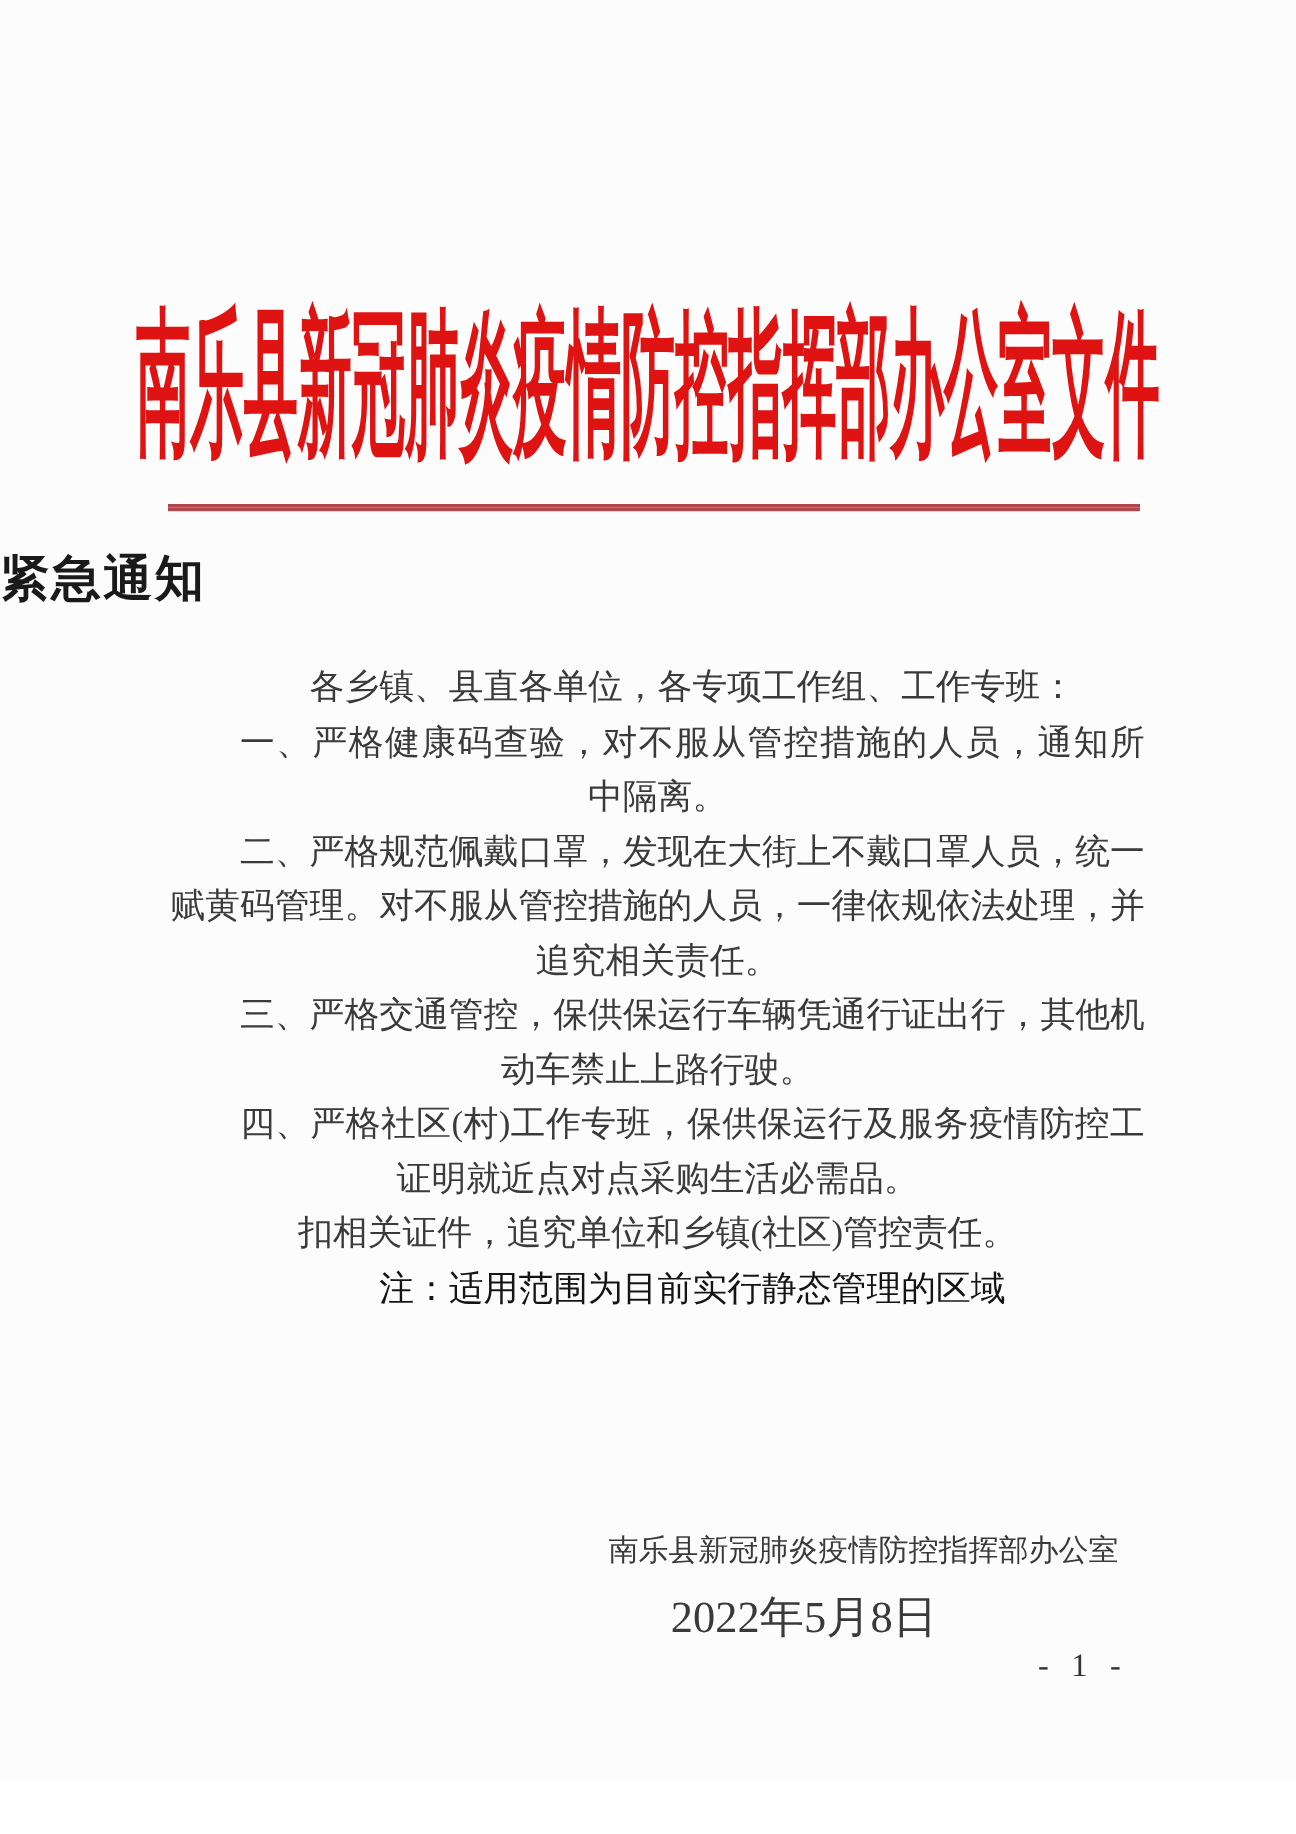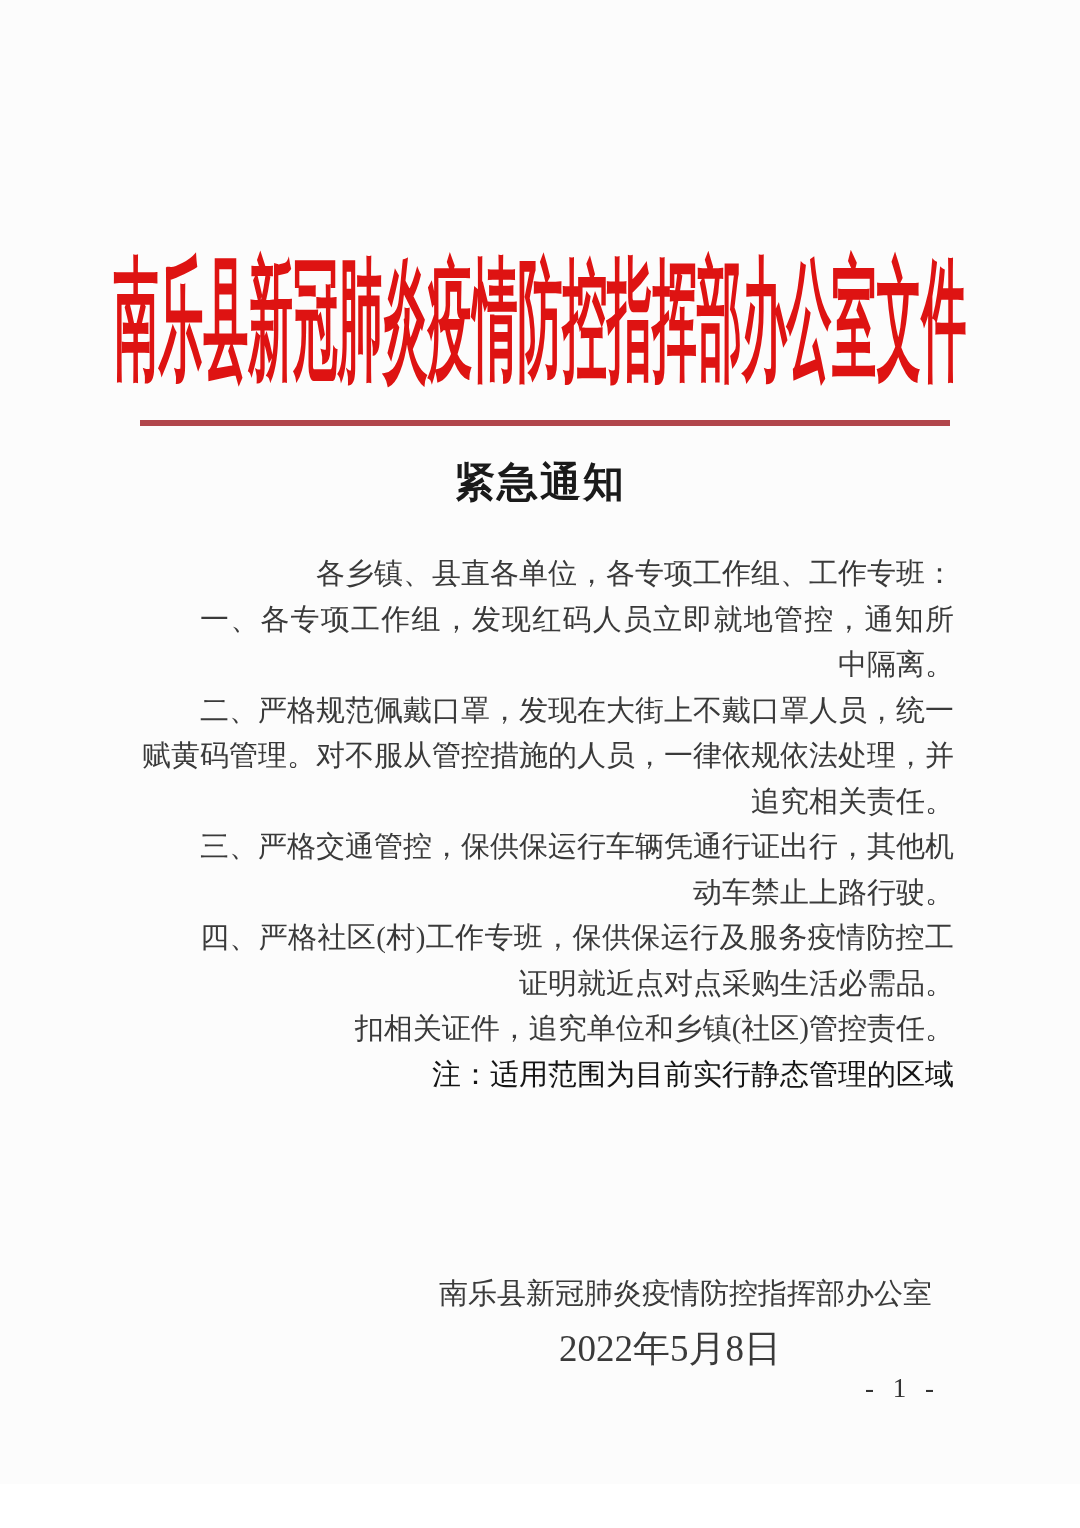--- a/index.html
+++ b/index.html
@@ -36,52 +36,52 @@
   
   .double-rule{
     position:absolute;top:420px;left:140px;width:810px;
     height:4px;
     border-top:3px solid var(--rule);
     border-bottom:3px solid var(--rule);
   }
   
   .notice-title{
     position:absolute;top:456px;left:0;width:100%;
-    text-align:center;
+    text-align:left;
     font-size:41px;line-height:52px;
     font-weight:bold;
     color:#1a1a1a;
     letter-spacing:2px;
   }
   
   .body-block{
     position:absolute;top:551px;left:142px;width:812px;
     font-size:29px;color:var(--ink);
   }
   .body-block .line{
     line-height:45.5px;
     height:45.5px;
-    text-align:right;
+    text-align:center;
     white-space:normal;
   }
   .body-block .line.indent{padding-left:58px;}
   .body-block .line.fill{
     text-align:justify;
     text-align-last:justify;
     text-justify:inter-character;
   }
   .body-block .line.bold{
     font-weight:normal;
     color:var(--ink-bold);
   }
   
   .signature-org{
     position:absolute;top:1272px;left:142px;width:790px;
     text-align:right;
-    font-size:29px;line-height:42px;color:var(--ink);
+    font-size:25px;line-height:42px;color:var(--ink);
   }
   .signature-date{
     position:absolute;top:1328px;left:430px;width:480px;
     text-align:center;
     font-size:37px;line-height:42px;color:var(--ink);
   }
   
   .page-number{
     position:absolute;top:1372px;right:140px;
     font-size:27px;line-height:32px;
@@ -98,21 +98,21 @@
   <div class="org-title-wrap">
     <div class="org-title">南乐县新冠肺炎疫情防控指挥部办公室文件</div>
   </div>
 
   <div class="double-rule"></div>
 
   <div class="notice-title">紧急通知</div>
 
   <div class="body-block">
       <div class="line indent">各乡镇、县直各单位，各专项工作组、工作专班：</div>
-      <div class="line indent fill">一、各专项工作组，发现红码人员立即就地管控，通知所</div>
+      <div class="line indent fill">一、严格健康码查验，对不服从管控措施的人员，通知所</div>
       <div class="line">中隔离。</div>
       <div class="line indent fill">二、严格规范佩戴口罩，发现在大街上不戴口罩人员，统一</div>
       <div class="line fill">赋黄码管理。对不服从管控措施的人员，一律依规依法处理，并</div>
       <div class="line">追究相关责任。</div>
       <div class="line indent fill">三、严格交通管控，保供保运行车辆凭通行证出行，其他机</div>
       <div class="line">动车禁止上路行驶。</div>
       <div class="line indent fill">四、严格社区(村)工作专班，保供保运行及服务疫情防控工</div>
       <div class="line">证明就近点对点采购生活必需品。</div>
       <div class="line">扣相关证件，追究单位和乡镇(社区)管控责任。</div>
       <div class="line indent bold">注：适用范围为目前实行静态管理的区域</div>

